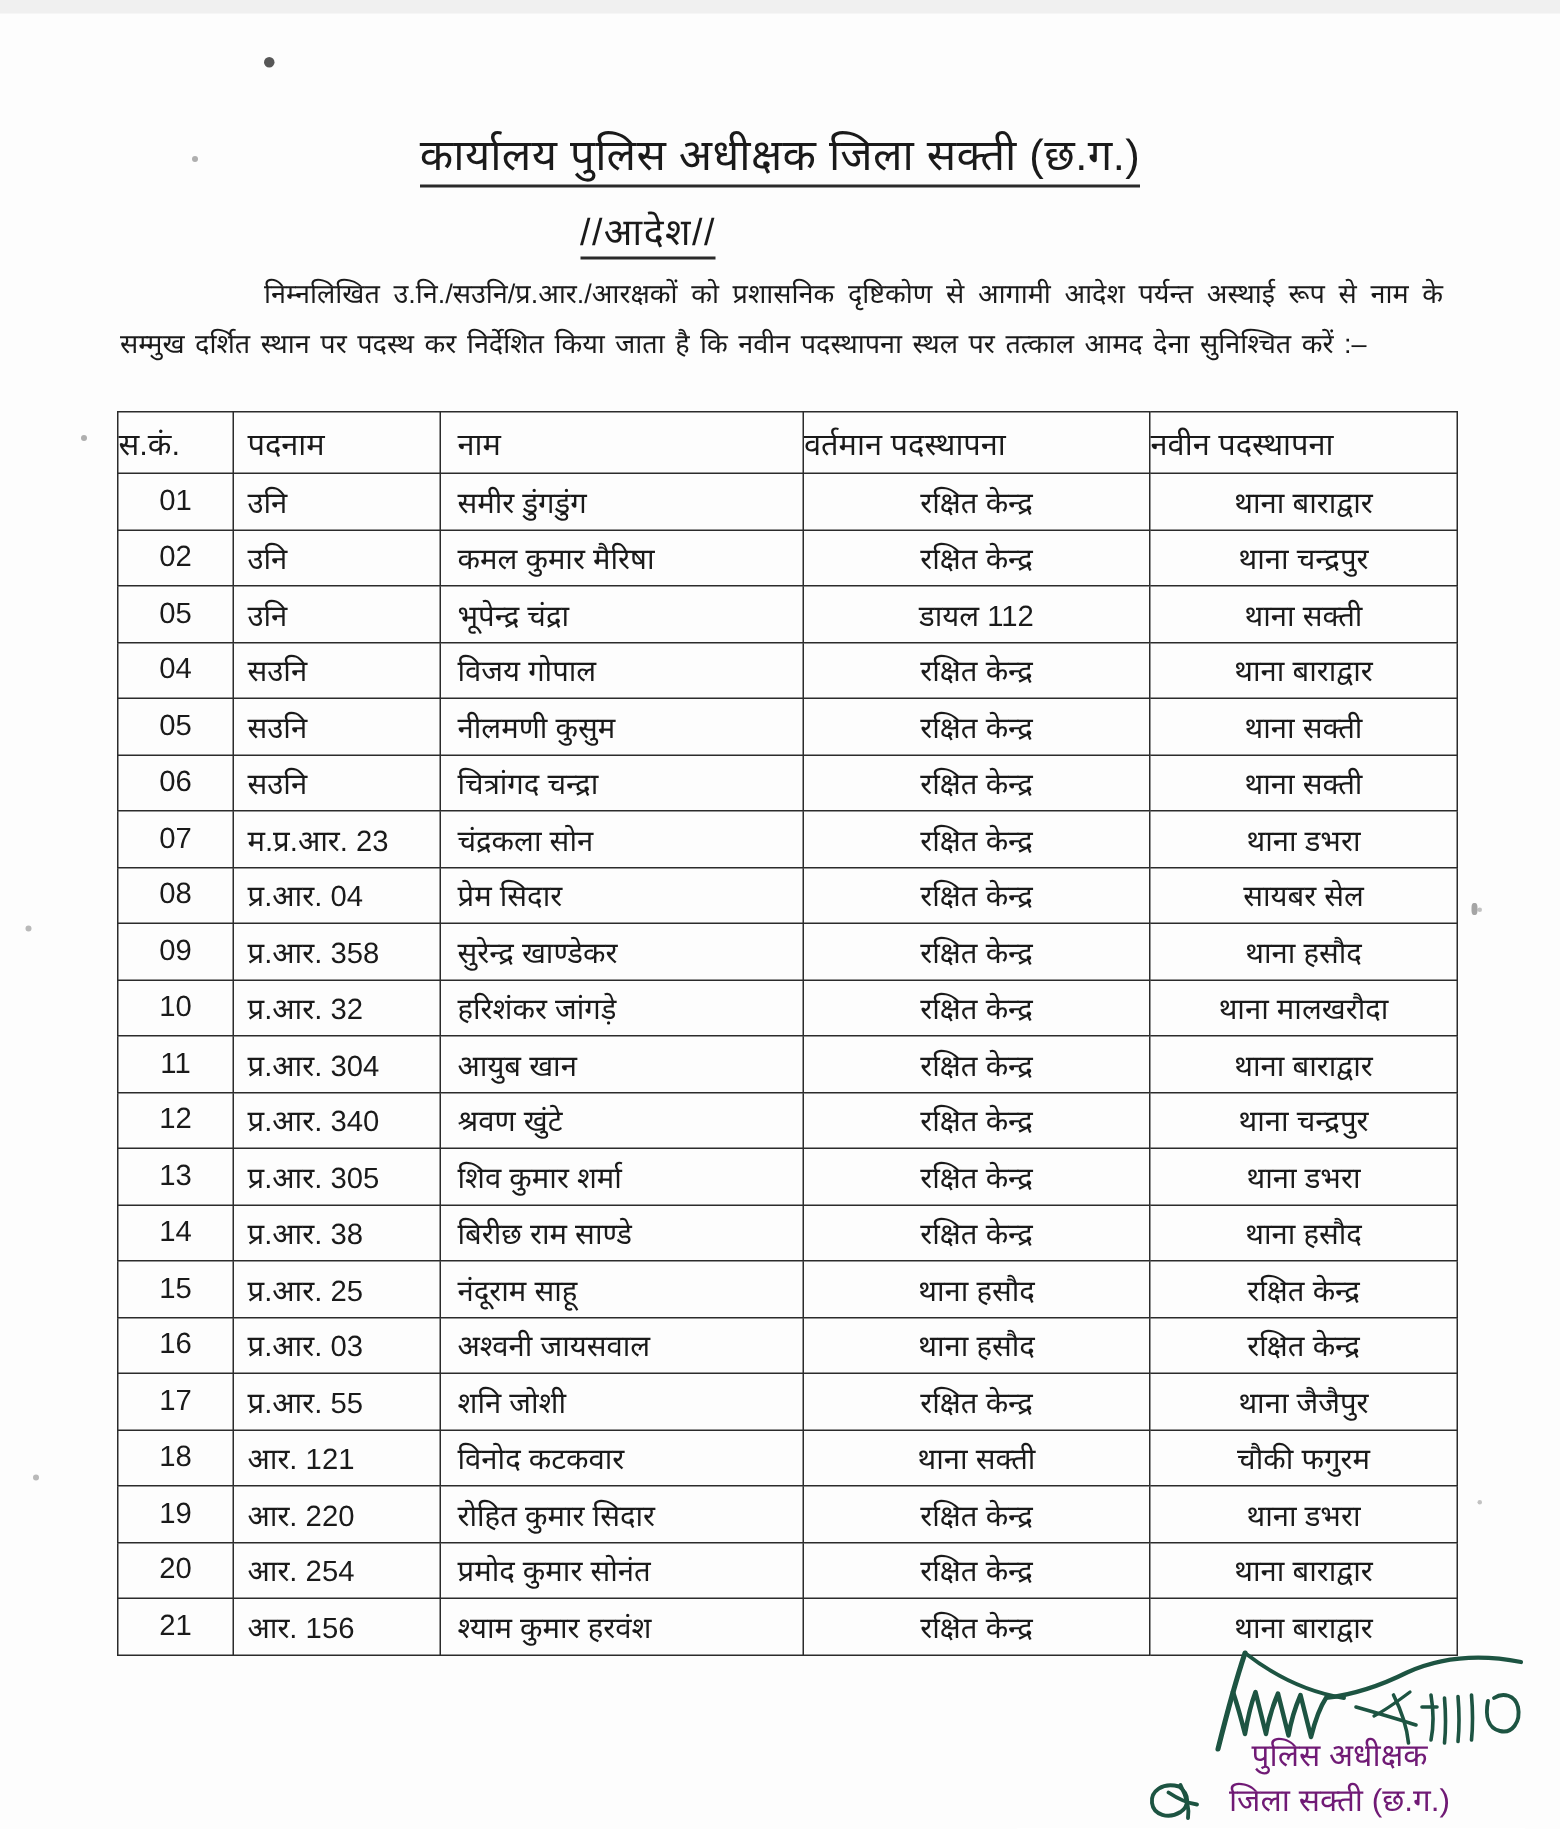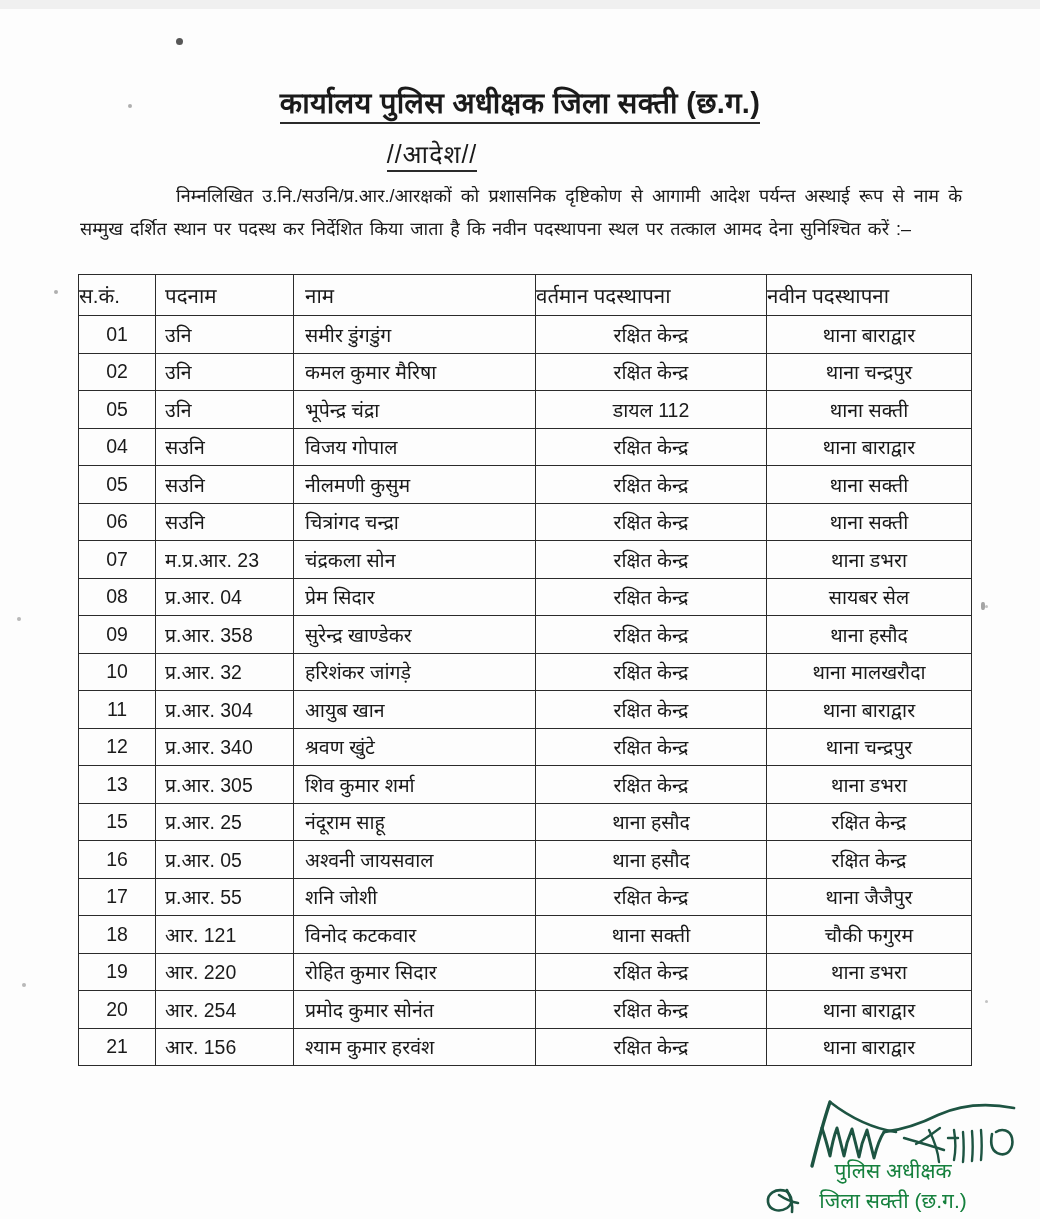--- a/index.html
+++ b/index.html
@@ -43,21 +43,21 @@
   .speck.s6 { left: 17px; top: 617px; width: 4px; height: 4px; opacity:.35; }
   .speck.s7 { left: 22px; top: 983px; width: 4px; height: 4px; opacity:.35; }
   .speck.s8 { left: 985px; top: 1000px; width: 3px; height: 3px; opacity:.3; }
 
   .title {
     position: absolute;
     left: 0; top: 82px;
     width: 1040px;
     text-align: center;
     font-size: 29px;
-    font-weight: 700;
+    font-weight: 400;
     letter-spacing: .3px;
   }
   .title .ul {
     border-bottom: 2px solid #2a2a2a;
     padding-bottom: 3px;
   }
   .order-word {
     position: absolute;
     left: 0; top: 136px;
     width: 864px;
@@ -122,21 +122,21 @@
     top: 0px;
   }
   .sig-lines {
     position: absolute;
     left: 0px;
     top: 58px;
     width: 266px;
     text-align: center;
     font-size: 21px;
     line-height: 30px;
-    color: #15803d;
+    color: #701a75;
   }
   .sig-initial {
     position: absolute;
     left: 5px;
     top: 88px;
   }
 </style>
 </head>
 <body>
 
@@ -259,29 +259,36 @@
           <td class="c-new">थाना चन्द्रपुर</td>
         </tr>
         <tr>
           <td class="c-sn">13</td>
           <td class="c-desg">प्र.आर. 305</td>
           <td class="c-name">शिव कुमार शर्मा</td>
           <td class="c-cur">रक्षित केन्द्र</td>
           <td class="c-new">थाना डभरा</td>
         </tr>
         <tr>
+          <td class="c-sn">14</td>
+          <td class="c-desg">प्र.आर. 38</td>
+          <td class="c-name">बिरीछ राम साण्डे</td>
+          <td class="c-cur">रक्षित केन्द्र</td>
+          <td class="c-new">थाना हसौद</td>
+        </tr>
+        <tr>
           <td class="c-sn">15</td>
           <td class="c-desg">प्र.आर. 25</td>
           <td class="c-name">नंदूराम साहू</td>
           <td class="c-cur">थाना हसौद</td>
           <td class="c-new">रक्षित केन्द्र</td>
         </tr>
         <tr>
           <td class="c-sn">16</td>
-          <td class="c-desg">प्र.आर. 05</td>
+          <td class="c-desg">प्र.आर. 03</td>
           <td class="c-name">अश्वनी जायसवाल</td>
           <td class="c-cur">थाना हसौद</td>
           <td class="c-new">रक्षित केन्द्र</td>
         </tr>
         <tr>
           <td class="c-sn">17</td>
           <td class="c-desg">प्र.आर. 55</td>
           <td class="c-name">शनि जोशी</td>
           <td class="c-cur">रक्षित केन्द्र</td>
           <td class="c-new">थाना जैजैपुर</td>

